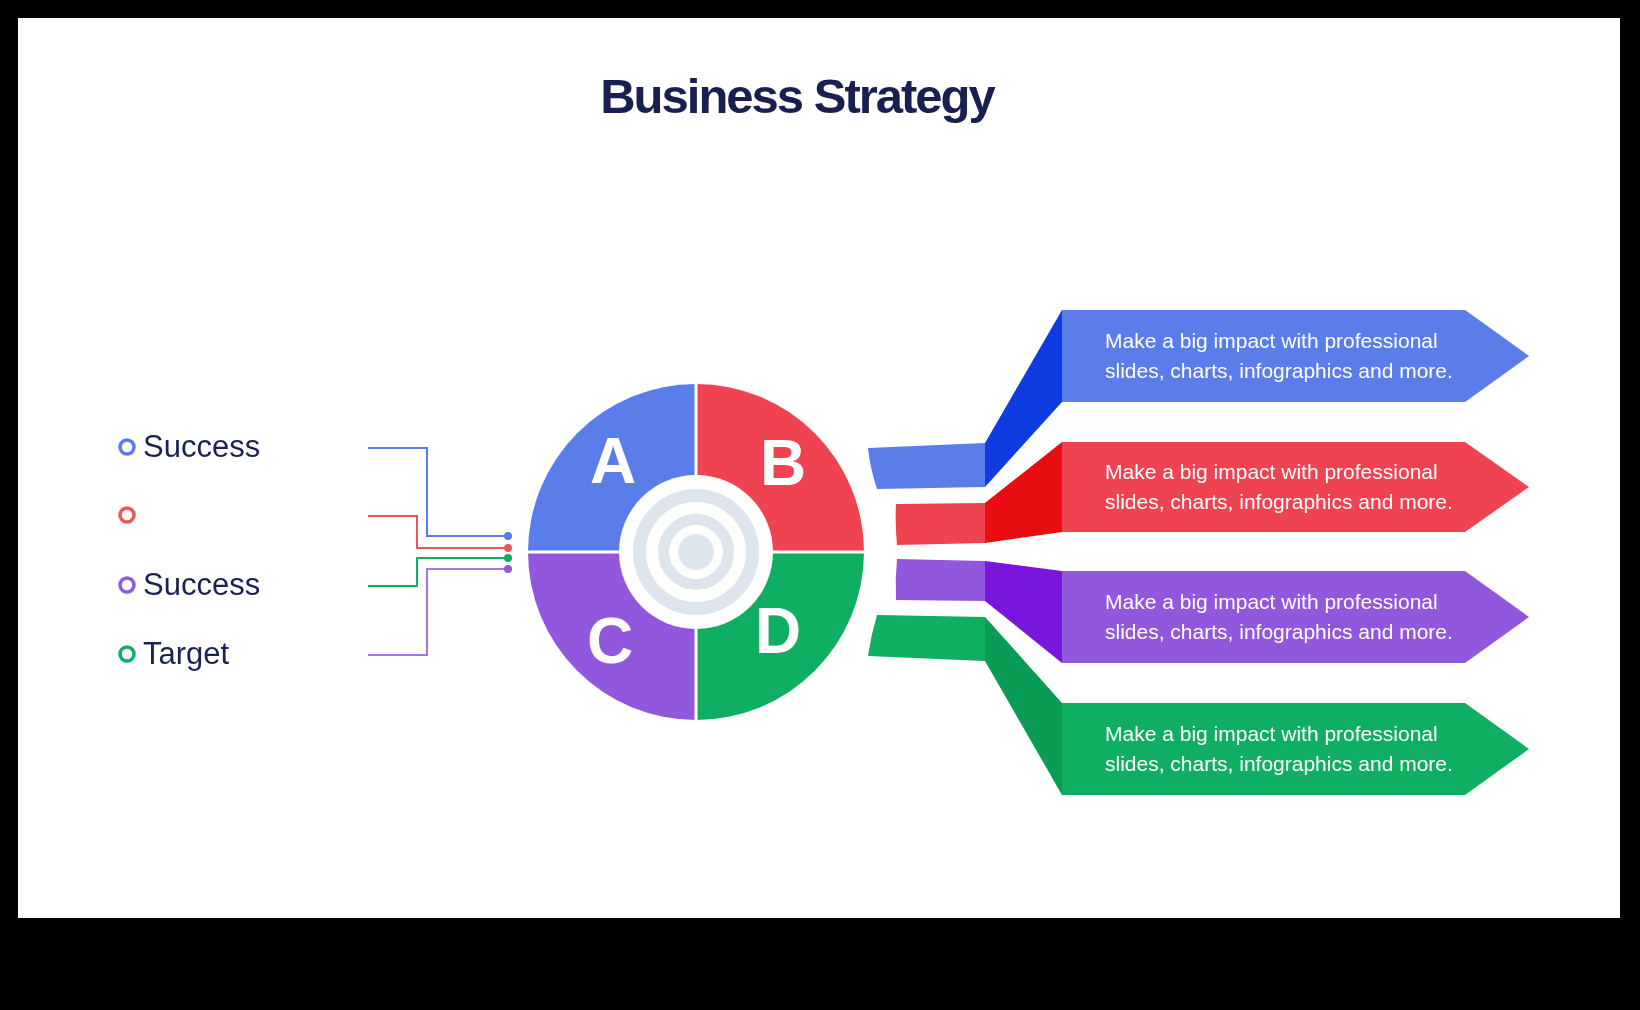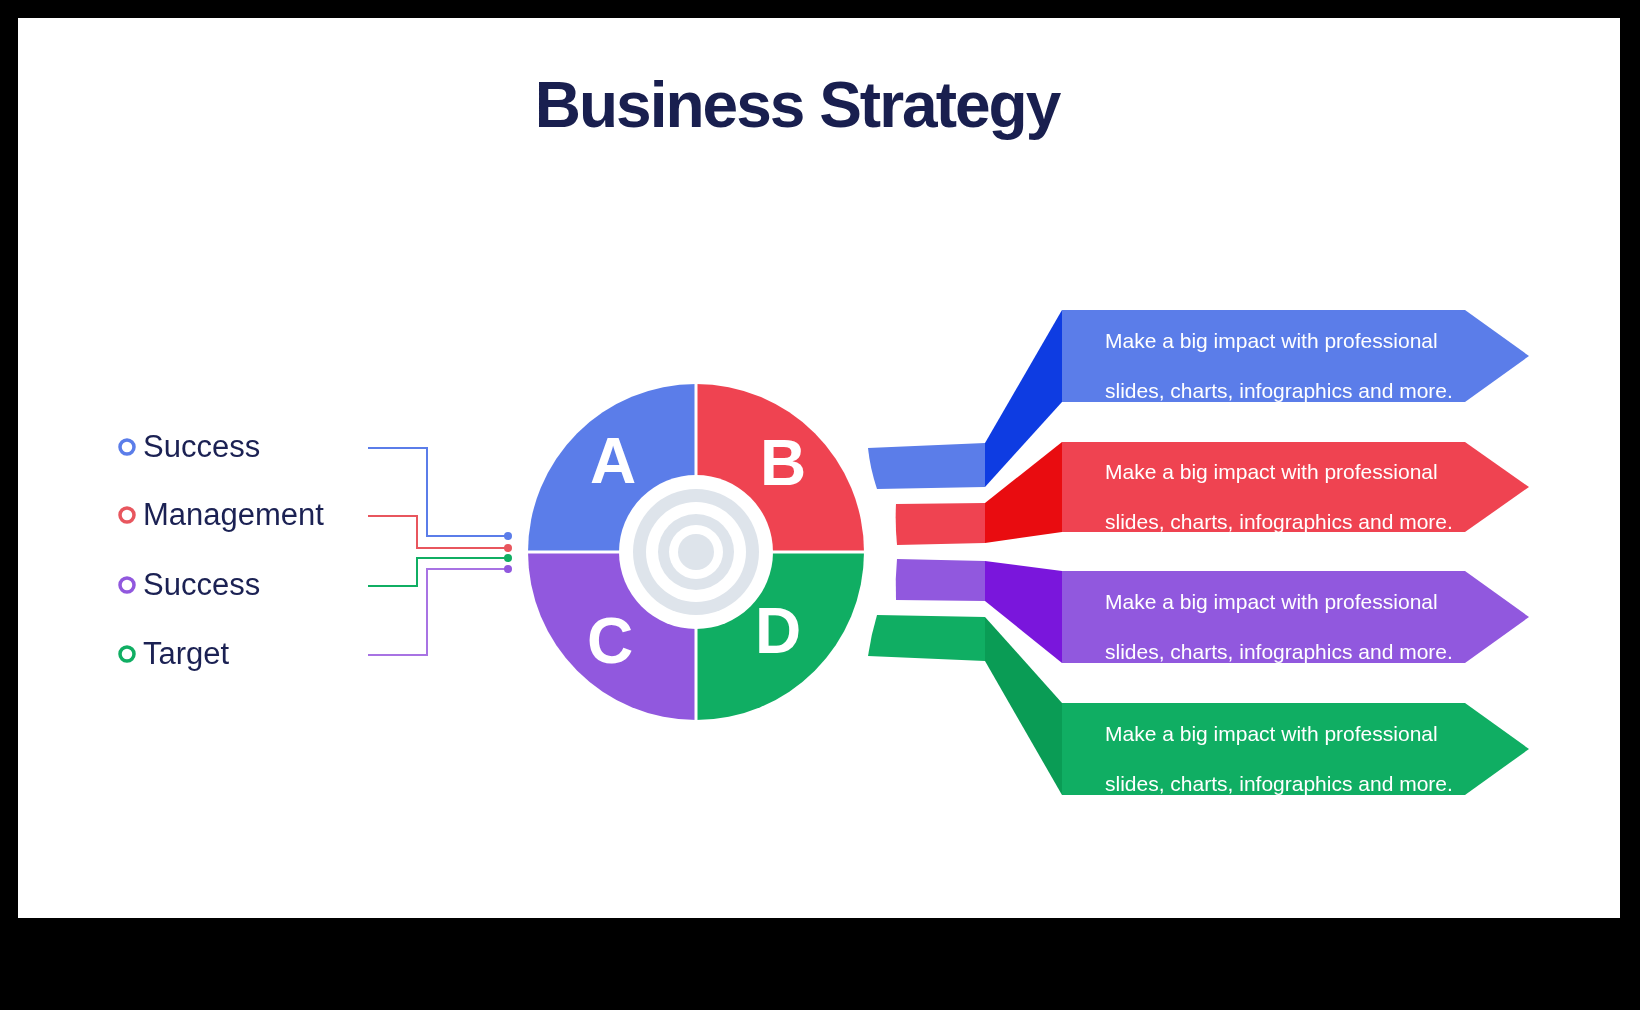--- a/index.html
+++ b/index.html
@@ -1,30 +1,30 @@
 <!DOCTYPE html>
 <html><head>
 <meta charset="utf-8">
 <style>
   html,body{margin:0;padding:0;background:#000;}
   .canvas{position:relative;width:1640px;height:1010px;background:#000;overflow:hidden;
           font-family:"Liberation Sans", sans-serif;}
   .slide{position:absolute;left:18px;top:18px;width:1602px;height:900px;background:#ffffff;}
   .overlay{position:absolute;left:0;top:0;width:1640px;height:1010px;}
   .title{position:absolute;left:797px;top:68px;transform:translateX(-50%);
-         font-size:64px;font-weight:700;letter-spacing:-2px;color:#191F4F;white-space:nowrap;}
+         font-size:49px;font-weight:700;letter-spacing:-2px;color:#191F4F;white-space:nowrap;}
   .subtitle{position:absolute;left:792px;top:142px;transform:translateX(-50%);
             font-size:23px;font-weight:400;color:#8C92A2;white-space:nowrap;}
   .legend-label{position:absolute;left:143px;height:40px;line-height:40px;
                 font-size:31px;font-weight:400;color:#1B2153;white-space:nowrap;}
   .lg-0{top:427px}.lg-1{top:495px}.lg-2{top:565px}.lg-3{top:634px}
   .banner-text{position:absolute;left:1105px;width:390px;display:flex;flex-direction:column;
                justify-content:center;color:#ffffff;font-size:21px;line-height:30px;font-weight:400;}
   .bt-0{top:310px;height:92px}.bt-1{top:442px;height:90px}.bt-2{top:571px;height:92px}.bt-3{top:703px;height:92px}
-  .bline{white-space:nowrap;margin-top:20px;}
+  .bline{white-space:nowrap;}
 </style>
 </head>
 <body>
 
 <div class="canvas">
   <div class="slide"></div>
 
   <svg class="overlay" viewBox="0 0 1640 1010">
 
     <polyline points="368,448 427,448 427,536 505,536" fill="none" stroke-width="2" stroke="#5B7DE9"></polyline>
@@ -74,21 +74,20 @@
 
     <path d="M1062,310 L1465,310 L1529,356 L1465,402 L1062,402 Z" fill="#5B7DE9"></path>
     <path d="M1062,442 L1465,442 L1529,487 L1465,532 L1062,532 Z" fill="#EF4351"></path>
     <path d="M1062,571 L1465,571 L1529,617 L1465,663 L1062,663 Z" fill="#9158DE"></path>
     <path d="M1062,703 L1465,703 L1529,749 L1465,795 L1062,795 Z" fill="#10AE63"></path>
   </svg>
 
   <div class="title">Business Strategy</div>
 
   <div class="legend-label lg-0">Success</div>
-  <div class="legend-label lg-1">Management</div>
   <div class="legend-label lg-2">Success</div>
   <div class="legend-label lg-3">Target</div>
 
   <div class="banner-text bt-0">
     <div class="bline">Make a big impact with professional</div>
     <div class="bline">slides, charts, infographics and more.</div>
   </div>
   <div class="banner-text bt-1">
     <div class="bline">Make a big impact with professional</div>
     <div class="bline">slides, charts, infographics and more.</div>

